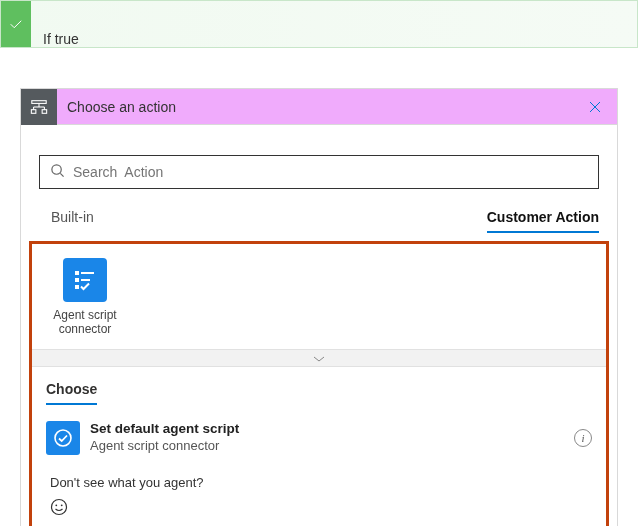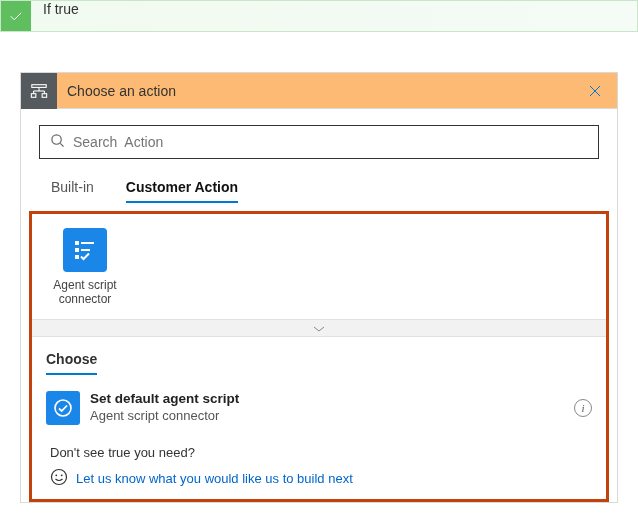--- a/index.html
+++ b/index.html
@@ -8,22 +8,22 @@
     font-family: "Segoe UI", Arial, sans-serif;
     font-size: 14px;
     color: #323130;
     background: #fff;
     width: 638px;
     height: 526px;
     overflow: hidden;
   }
   .if-true-bar {
     display: flex;
-    align-items: flex-start;
-    height: 32px;
+    align-items: flex-end;
+    height: 48px;
     border: 1px solid #c8e6c9;
     background: linear-gradient(to right, #f1faf1, #f5fbf5);
   }
   .if-true-check {
     width: 30px;
     height: 100%;
     background: #5fbf5f;
     display: flex;
     align-items: center;
     justify-content: center;
@@ -33,21 +33,21 @@
     font-size: 14px;
     color: #333;
   }
   .panel {
     margin: 40px 20px 0 20px;
     border: 1px solid #d9d9d9;
     background: #fff;
   }
   .panel-header {
     height: 36px;
-    background: #fdba74;
+    background: #f0abfc;
     border-bottom: 1px solid #d9d9d9;
     display: flex;
     align-items: center;
     padding: 0 10px 0 0;
   }
   .header-iconbox {
     width: 36px;
     height: 36px;
     background: #555a5e;
     display: flex;
@@ -64,20 +64,21 @@
   .close-x {
     width: 24px;
     height: 24px;
     display: flex;
     align-items: center;
     justify-content: center;
     cursor: pointer;
   }
   .panel-body {
     padding: 16px 18px 8px 18px;
+    margin-top: 14px;
   }
   .search-wrap {
     border: 1px solid #333;
     display: flex;
     align-items: center;
     height: 34px;
     padding: 0 10px;
   }
   .search-wrap input {
     border: none;
@@ -85,20 +86,21 @@
     font-size: 14px;
     flex: 1;
     padding-left: 8px;
     font-family: inherit;
   }
   .tabs {
     display: flex;
     gap: 32px;
     margin-top: 14px;
     padding-left: 12px;
+    justify-content: space-between;
   }
   .tab {
     padding: 6px 0;
     font-size: 14px;
     cursor: pointer;
     color: #555;
     border-bottom: 2px solid transparent;
   }
   .tab.active {
     color: #111;
@@ -302,28 +304,27 @@
         </div>
         <div class="action-text">
           <div class="action-title-txt">Set default agent script</div>
           <div class="action-sub-txt">Agent script connector</div>
         </div>
         <div class="info-i">i</div>
       </div>
     </div>
 
     <div class="footer">
-      <div class="footer-q">Don't see true you need?</div>
+      <div class="footer-q">Don't see what you agent?</div>
       <div class="footer-link-row">
         <span>
           <svg width="18" height="18" viewBox="0 0 18 18">
               <circle cx="9" cy="9" r="7.5" fill="none" stroke="#333" stroke-width="1.2"></circle>
               <circle cx="6.3" cy="7.3" r="0.9" fill="#333"></circle>
               <circle cx="11.7" cy="7.3" r="0.9" fill="#333"></circle>
               <path d="M5.5 11 Q9 14 12.5 11" fill="none" stroke="#333" stroke-width="1.2"></path>
             </svg>
         </span>
-        <span class="footer-link">Let us know what you would like us to build next</span>
       </div>
     </div>
   </div>
 
 </div>
 
 </body></html>

